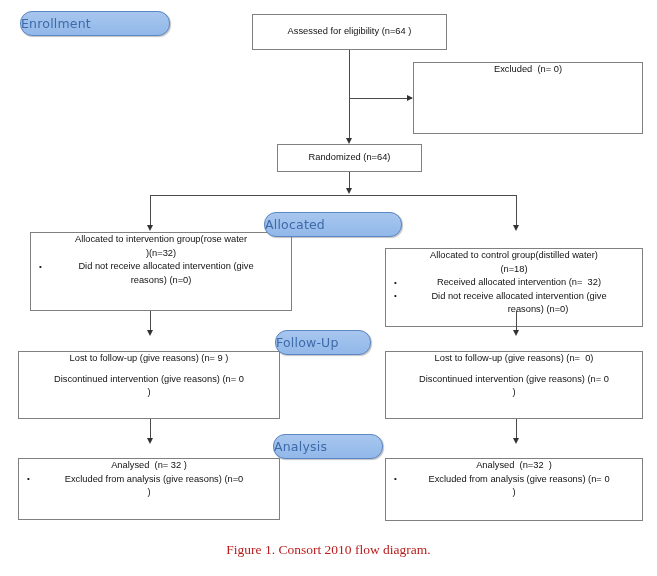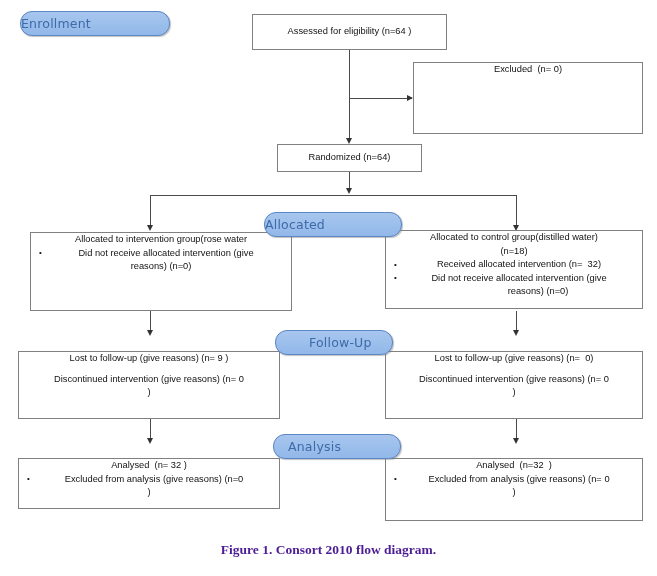--- a/index.html
+++ b/index.html
@@ -128,23 +128,23 @@
     border-bottom: 3.5px solid transparent;
     border-left: 6px solid #333333;
   }
 
   
   .caption {
     position: absolute;
     width: 657px;
     text-align: center;
     font-family: "Liberation Serif", serif;
-    font-weight: bold;
+    font-weight: normal;
     font-size: 13.5px;
-    color: #4c1d95;
+    color: #b91c1c;
   }
 </style>
 </head>
 <body>
 
 <div id="canvas">
 
   <div class="badge" style="left:20px; top:11px; width:150px; height:25px;">
     <span>Enrollment</span>
   </div>
@@ -173,25 +173,26 @@
   <div class="hline" style="left:150px; top:195px; width:366px;"></div>
 
   <div class="vline" style="left:150px; top:195px; height:33px;"></div>
   <div class="arrowhead-down" style="left:146.5px; top:225px;"></div>
 
   <div class="vline" style="left:516px; top:195px; height:33px;"></div>
   <div class="arrowhead-down" style="left:512.5px; top:225px;"></div>
 
   <div class="node flowbox padded" style="left:18px; top:232px; width:262px; height:79px;margin-left:12px;">
     <div class="plain-line">Allocated to intervention group(rose water</div>
+    <div class="plain-line">)(n=32)</div>
     <div class="bullet-line">Did not receive allocated intervention (give</div>
     <div class="plain-line">reasons) (n=0)</div>
   </div>
 
-  <div class="node flowbox padded" style="left:385px; top:230px; width:258px; height:79px;">
+  <div class="node flowbox padded" style="left:385px; top:248px; width:258px; height:79px;">
     <div class="plain-line">Allocated to control group(distilled water)</div>
     <div class="plain-line">(n=18)</div>
     <div class="bullet-line">Received allocated intervention (n=  32)</div>
     <div class="bullet-line">Did not receive allocated intervention (give</div>
     <div class="plain-line" style="padding-left:48px;">reasons) (n=0)</div>
   </div>
 
   <div class="badge" style="left:264px; top:212px; width:138px; height:25px;">
     <span>Allocated</span>
   </div>
@@ -208,40 +209,40 @@
     <div class="plain-line">)</div>
   </div>
 
   <div class="node flowbox padded" style="left:385px; top:351px; width:258px; height:68px;">
     <div class="plain-line">Lost to follow-up (give reasons) (n=  0)</div>
     <div class="gap-line"></div>
     <div class="plain-line">Discontinued intervention (give reasons) (n= 0</div>
     <div class="plain-line">)</div>
   </div>
 
-  <div class="badge" style="left:275px; top:330px; width:118px; height:25px;padding-left:33px;">
+  <div class="badge" style="left:275px; top:330px; width:96px; height:25px;">
     <span>Follow-Up</span>
   </div>
 
   <div class="vline" style="left:150px; top:419px; height:22px;"></div>
   <div class="arrowhead-down" style="left:146.5px; top:438px;"></div>
   <div class="vline" style="left:516px; top:419px; height:22px;"></div>
   <div class="arrowhead-down" style="left:512.5px; top:438px;"></div>
 
-  <div class="node flowbox padded" style="left:18px; top:458px; width:262px; height:51px;">
+  <div class="node flowbox padded" style="left:18px; top:458px; width:262px; height:62px;">
     <div class="plain-line">Analysed  (n= 32 )</div>
     <div class="bullet-line">Excluded from analysis (give reasons) (n=0</div>
     <div class="plain-line">)</div>
   </div>
 
   <div class="node flowbox padded" style="left:385px; top:458px; width:258px; height:63px;">
     <div class="plain-line">Analysed  (n=32  )</div>
     <div class="bullet-line">Excluded from analysis (give reasons) (n= 0</div>
     <div class="plain-line">)</div>
   </div>
 
-  <div class="badge" style="left:273px; top:434px; width:128px; height:25px;padding-left:14px;">
+  <div class="badge" style="left:273px; top:434px; width:110px; height:25px;">
     <span>Analysis</span>
   </div>
 
   <div class="caption" style="left:0; top:542px;">Figure 1. Consort 2010 flow diagram.</div>
 
 </div>
 
 </body></html>

